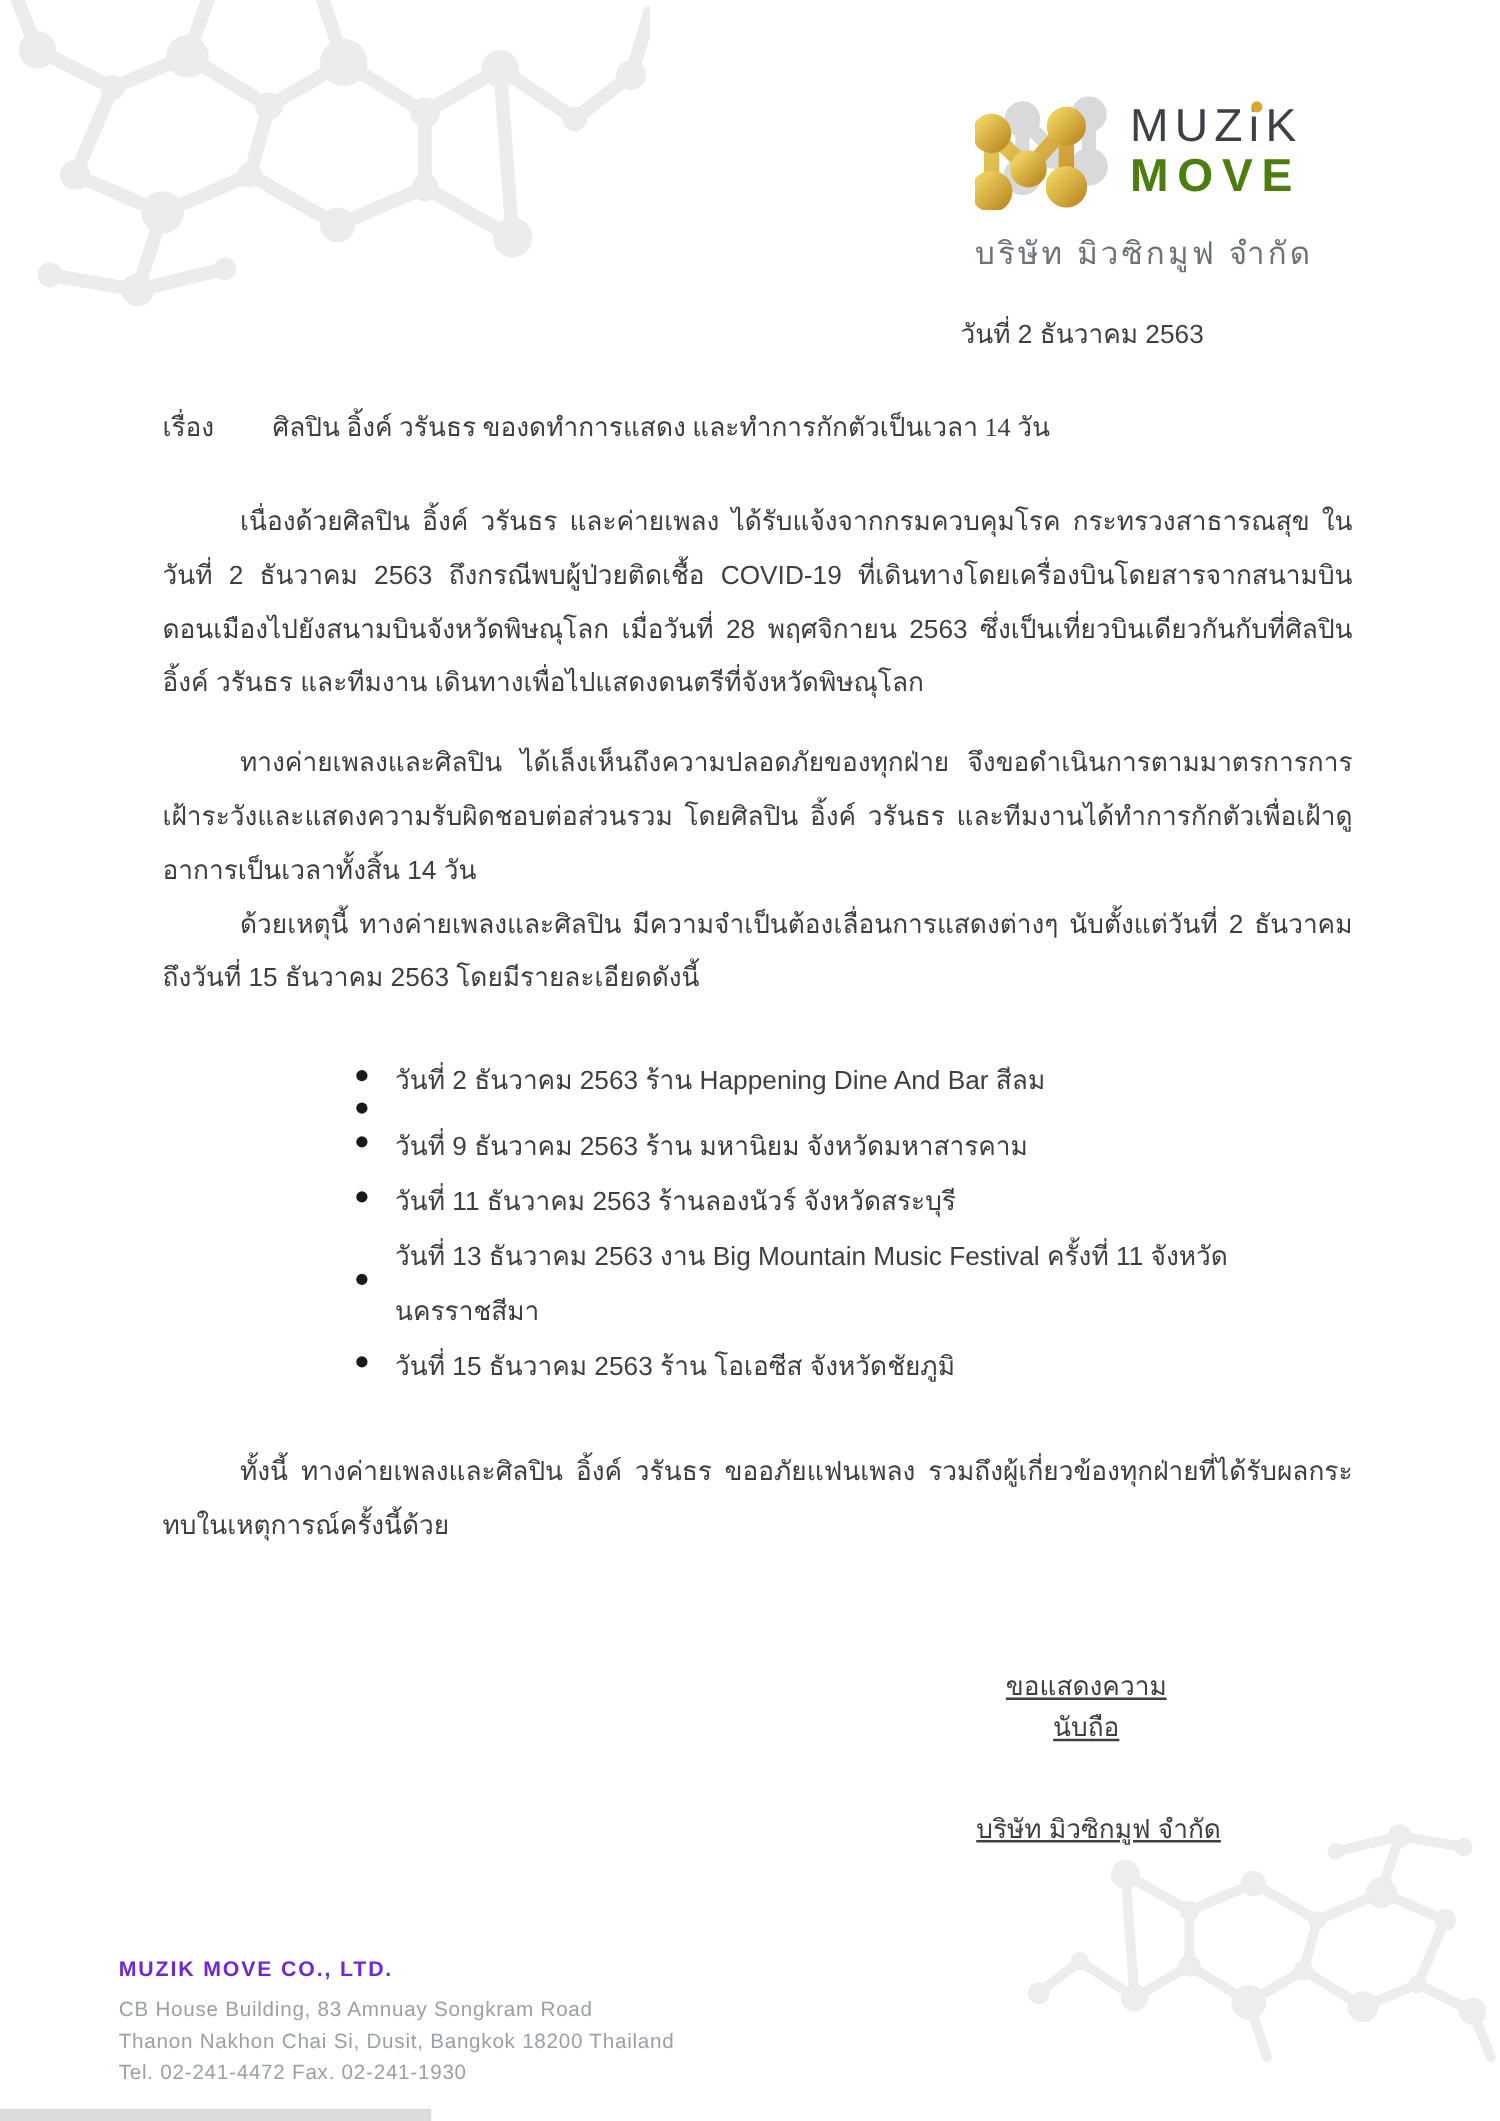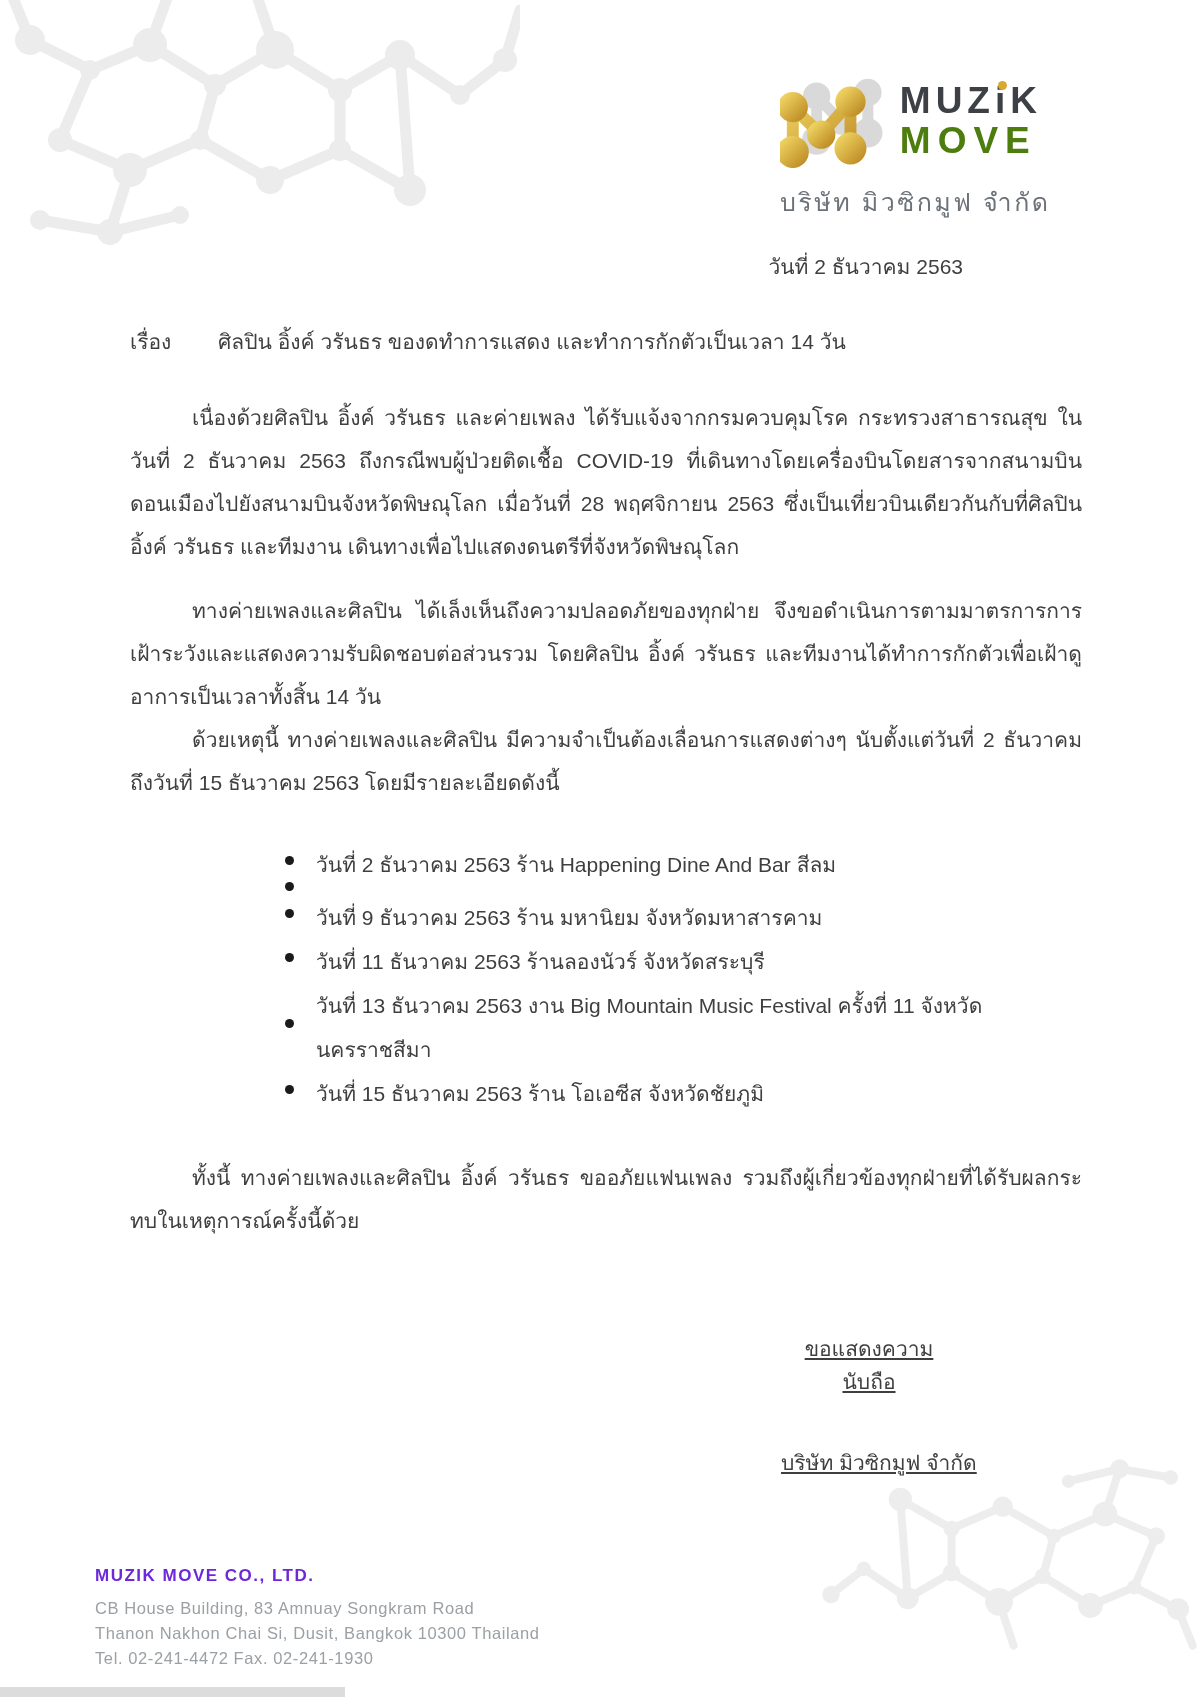--- a/index.html
+++ b/index.html
@@ -16,29 +16,29 @@
   
   .wm { position:absolute; pointer-events:none; }
   .wm-topleft { top:0; left:0; }
   .wm-bottomright { bottom:0; right:0; transform:rotate(180deg); opacity:.9; }
   .bottom-strip { position:absolute; left:0; bottom:0; width:345px; height:10px; background:#dcdcdc; }
 
   
   .logo-block { position:absolute; top:72px; right:158px; width:262px; }
   .logo-row { display:flex; align-items:center; gap:10px; }
   .brand-text { display:flex; flex-direction:column; line-height:1; }
-  .brand-line1 { font-size:37px; font-weight:700; letter-spacing:5px; color:#3d4145; display:flex; align-items:flex-end; }
+  .brand-line1 { font-size:37px; font-weight:400; letter-spacing:5px; color:#3d4145; display:flex; align-items:flex-end; }
   .brand-line2 { font-size:37px; font-weight:700; letter-spacing:7px; color:#4d7c0f; margin-top:3px; }
   .brand-i { position:relative; display:inline-block; }
   .idot { position:absolute; top:-1px; left:50%; transform:translateX(-56%); width:9px; height:9px; border-radius:50%; background:#d9a92f; }
   .logo-tagline { margin-top:14px; font-size:25px; letter-spacing:2.5px; color:#6d7278; white-space:nowrap; }
 
   
   .date-line { position:absolute; top:250px; right:237px; font-size:21px; }
-  .subject-row { position:absolute; top:325px; left:130px; right:118px; font-size:21px; display:flex; }
+  .subject-row { position:absolute; top:325px; left:130px; right:118px; font-size:21px; display:flex;font-family:Liberation Serif, serif; }
   .subject-label { width:88px; flex:0 0 88px; }
   .letter-body { position:absolute; top:396px; left:130px; right:118px; font-size:21px; line-height:43px; }
   .letter-body p { text-align:justify; }
   .indent { text-indent:62px; }
   .para-gap { margin-bottom:21px; }
   .bullet-list { list-style:none; margin-top:39px; margin-left:155px; }
   .bullet-item { display:flex; align-items:center; line-height:44px; }
   .bullet-dot { flex:0 0 auto; width:9px; height:9px; border-radius:50%; background:#1a1a1a; margin-right:22px; position:relative; top:-5px; }
   .closing { margin-top:40px; }
   .signoff { position:absolute; top:1332px; right:243px; width:176px; text-align:center; font-size:21px;text-decoration:underline; }
@@ -197,18 +197,18 @@
 
   <div class="signoff">
     <div>ขอแสดงความนับถือ</div>
     <div class="signoff-line2">บริษัท มิวซิกมูฟ จำกัด</div>
   </div>
 
   <div class="footer">
     <div class="footer-company">MUZIK MOVE CO., LTD.</div>
     <div class="footer-address">
       <div>CB House Building, 83 Amnuay Songkram Road</div>
-      <div>Thanon Nakhon Chai Si, Dusit, Bangkok 10300 Thailand</div>
+      <div>Thanon Nakhon Chai Si, Dusit, Bangkok 18200 Thailand</div>
       <div>Tel. 02-241-4472   Fax. 02-241-1930</div>
     </div>
   </div>
 
 </div>
 
 </body></html>

